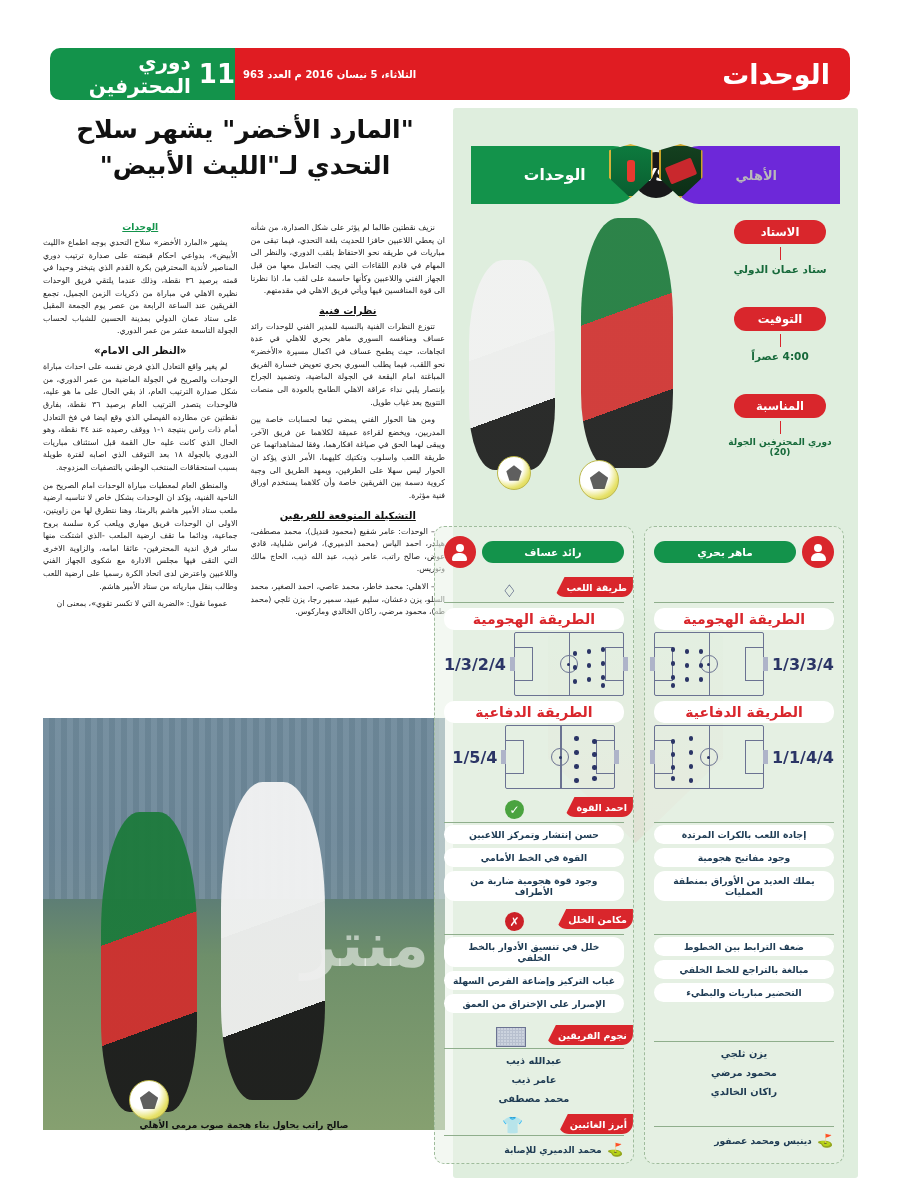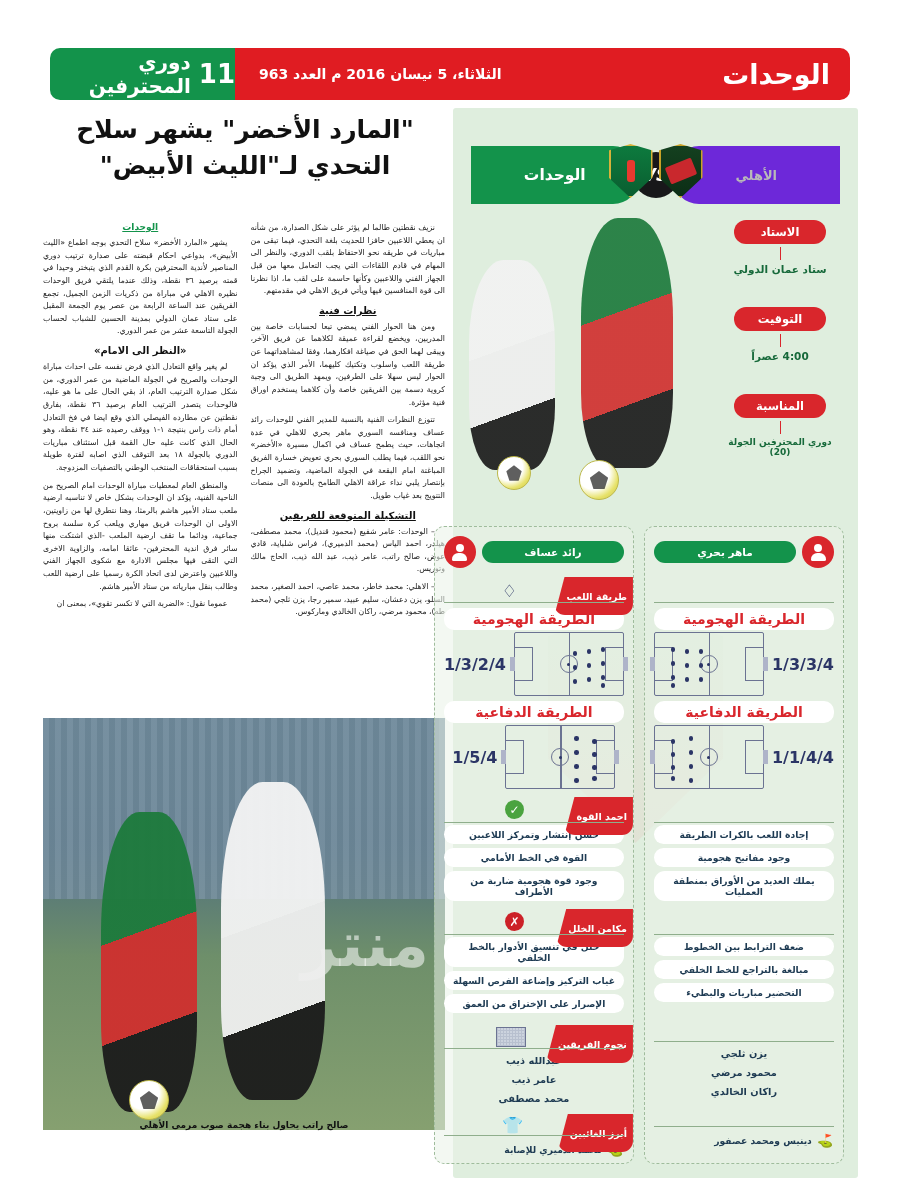--- a/index.html
+++ b/index.html
@@ -22,22 +22,22 @@
     border-radius: 0 10px 10px 0;
     display: flex; align-items: center; justify-content: space-between;
     padding: 0 14px 0 0;
     position: relative;
   }
   .paper-name {
     color: #ffffff; font-size: 27px; font-weight: bold;
     letter-spacing: -1px; padding-right: 6px;
   }
   .issue-line {
-    color: #ffffff; font-size: 14px; font-weight: bold;
-    margin-right: auto; padding-left: 24px; white-space: nowrap;
+    color: #ffffff; font-size: 10px; font-weight: bold;
+    margin-right: auto; padding-left: 8px; white-space: nowrap;
   }
   .masthead-green {
     width: 185px; background: #13934b;
     border-radius: 10px 0 0 10px;
     display: flex; align-items: center; justify-content: center; gap: 8px;
   }
   .league-label { color: #fff; font-size: 20px; font-weight: bold; }
   .league-number { color: #fff; font-size: 26px; font-weight: bold; }
 
   
@@ -159,21 +159,21 @@
     content:""; position:absolute; bottom:0; left:0; width:15px; height:8px;
     background:#fff; border-radius:8px 8px 2px 2px;
   }
   .coach-name-bar {
     flex: 1; background: #13934b; color: #fff; border-radius: 13px;
     font-size: 10.5px; font-weight: bold; text-align: center; padding: 5px 0;
   }
 
   .sec-head { position: relative; height: 30px; margin: 4px 0 2px; }
   .sec-tag {
-    position: absolute; top: 4px; height: 38px; padding: 0 12px;
+    position: absolute; top: 4px; height: 20px; padding: 0 12px;
     background: #d9262c; color: #fff; font-size: 9.5px; font-weight: bold;
     display: flex; align-items: center; border-radius: 11px;
   }
   .ticket-home .sec-tag { right: -9px; border-radius: 0 0 11px 11px;
     clip-path: polygon(10px 0, 100% 0, 100% 100%, 0 100%); padding-right: 6px;
     border-top-right-radius: 0; border-bottom-right-radius: 11px; }
   .sec-rule { position: absolute; bottom: 0; right: 0; left: 0; height: 1px; background: #8fae8c; }
   .sec-icon { position: absolute; bottom: 2px; right: 108px; }
 
   .tactic-glyph { font-size: 17px; color: #2b3566; letter-spacing:-1px; }
@@ -398,21 +398,21 @@
           <div class="dot" style="left:34px;top:10px"></div>
             <div class="dot" style="left:34px;top:24px"></div>
           <div class="dot" style="left:34px;top:38px"></div>
             <div class="dot" style="left:34px;top:52px"></div>
         </div>
       </div>
 
       <div class="sec-head">
           <div class="sec-rule"></div>
         </div>
-      <div class="chip">إجادة اللعب بالكرات الطريقة</div>
+      <div class="chip">إجادة اللعب بالكرات المرتدة</div>
       <div class="chip">وجود مفاتيح هجومية</div>
       <div class="chip">يملك العديد من الأوراق بمنطقة العمليات</div>
 
       <div class="sec-head">
           <div class="sec-rule"></div>
         </div>
       <div class="chip">ضعف الترابط بين الخطوط</div>
       <div class="chip">مبالغة بالتراجع للخط الخلفي</div>
       <div class="chip">التحضير مباريات والبطيء</div>
 
@@ -536,22 +536,22 @@
       </div>
     </div>
 
   </div>
 </div>
 
 <div class="article">
   <div class="col">
     <p>نزيف نقطتين طالما لم يؤثر على شكل الصدارة، من شأنه ان يعطي اللاعبين حافزا للحديث بلغة التحدي، فيما تبقى من مباريات في طريقه نحو الاحتفاظ بلقب الدوري، والنظر الى المهام في قادم اللقاءات التي يجب التعامل معها من قبل الجهاز الفني واللاعبين وكأنها حاسمة على لقب ما، اذا نظرنا الى قوة المنافسين فيها ويأتي فريق الاهلي في مقدمتهم.</p>
     <div class="subhead">نظرات فنية</div>
+    <p>تتوزع النظرات الفنية بالنسبة للمدير الفني للوحدات رائد عساف ومنافسه السوري ماهر بحري للاهلي في عدة اتجاهات، حيث يطمح عساف في اكمال مسيرة «الأخضر» نحو اللقب، فيما يطلب السوري بحري تعويض خسارة الفريق المباغتة امام البقعة في الجولة الماضية، وتضميد الجراح بإنتصار يلبي نداء عراقة الاهلي الطامح بالعودة الى منصات التتويج بعد غياب طويل.</p>
     <p>ومن هنا الحوار الفني يمضي تبعا لحسابات خاصة بين المدربين، ويخضع لقراءة عميقة لكلاهما عن فريق الآخر، ويبقى لهما الحق في صياغة افكارهما، وفقا لمشاهداتهما عن طريقة اللعب واسلوب وتكتيك كليهما، الأمر الذي يؤكد ان الحوار ليس سهلا على الطرفين، ويمهد الطريق الى وجبة كروية دسمة بين الفريقين خاصة وأن كلاهما يستخدم اوراق فنية مؤثرة.</p>
-    <p>تتوزع النظرات الفنية بالنسبة للمدير الفني للوحدات رائد عساف ومنافسه السوري ماهر بحري للاهلي في عدة اتجاهات، حيث يطمح عساف في اكمال مسيرة «الأخضر» نحو اللقب، فيما يطلب السوري بحري تعويض خسارة الفريق المباغتة امام البقعة في الجولة الماضية، وتضميد الجراح بإنتصار يلبي نداء عراقة الاهلي الطامح بالعودة الى منصات التتويج بعد غياب طويل.</p>
     <div class="subhead">التشكيلة المتوقعة للفريقين</div>
     <p>– الوحدات: عامر شفيع (محمود قنديل)، محمد مصطفى، هيلدر، احمد الياس (محمد الدميري)، فراس شلباية، قادي عوض، صالح راتب، عامر ذيب، عبد الله ذيب، الحاج مالك وتوريس.</p>
     <p>– الاهلي: محمد خاطر، محمد عاصي، احمد الصغير، محمد السلو، يزن دعشان، سليم عبيد، سمير رجا، يزن ثلجي (محمد طه)، محمود مرضي، راكان الخالدي وماركوس.</p>
   </div>
   <div class="col">
     <div class="kicker">الوحدات</div>
     <p>يشهر «المارد الأخضر» سلاح التحدي بوجه اطماع «الليث الأبيض»، بدواعي احكام قبضته على صدارة ترتيب دوري المناصير لأندية المحترفين بكرة القدم الذي يتبختر وحيدا في قمته برصيد ٣٦ نقطة، وذلك عندما يلتقي فريق الوحدات نظيره الاهلي في مباراة من ذكريات الزمن الجميل، تجمع الفريقين عند الساعة الرابعة من عصر يوم الجمعة المقبل على ستاد عمان الدولي بمدينة الحسين للشباب لحساب الجولة التاسعة عشر من عمر الدوري.</p>
     <div class="subhead plain">«النظر الى الامام»</div>
     <p>لم يغير واقع التعادل الذي فرض نفسه على احداث مباراة الوحدات والصريح في الجولة الماضية من عمر الدوري، من شكل صدارة الترتيب العام، اذ بقي الحال على ما هو عليه، فالوحدات يتصدر الترتيب العام برصيد ٣٦ نقطة، بفارق نقطتين عن مطارده الفيصلي الذي وقع ايضا في فخ التعادل أمام ذات راس بنتيجة ١-١ ووقف رصيده عند ٣٤ نقطة، وهو الحال الذي كانت عليه حال القمة قبل استئناف مباريات الدوري بالجولة ١٨ بعد التوقف الذي اصابه لفترة طويلة بسبب استحقاقات المنتخب الوطني بالتصفيات المزدوجة.</p>
     <p>والمنطق العام لمعطيات مباراة الوحدات امام الصريح من الناحية الفنية، يؤكد ان الوحدات بشكل خاص لا تناسبه ارضية ملعب ستاد الأمير هاشم بالرمثا، وهنا نتطرق لها من زاويتين، الاولى ان الوحدات فريق مهاري ويلعب كرة سلسة بروح جماعية، ودائما ما تقف ارضية الملعب -الذي اشتكت منها سائر فرق اندية المحترفين- عائقا امامه، والزاوية الاخرى التي التقى فيها مجلس الادارة مع شكوى الجهاز الفني واللاعبين واعترض لدى اتحاد الكرة رسميا على ارضية اللعب وطالب بنقل مبارياته من ستاد الأمير هاشم.</p>

